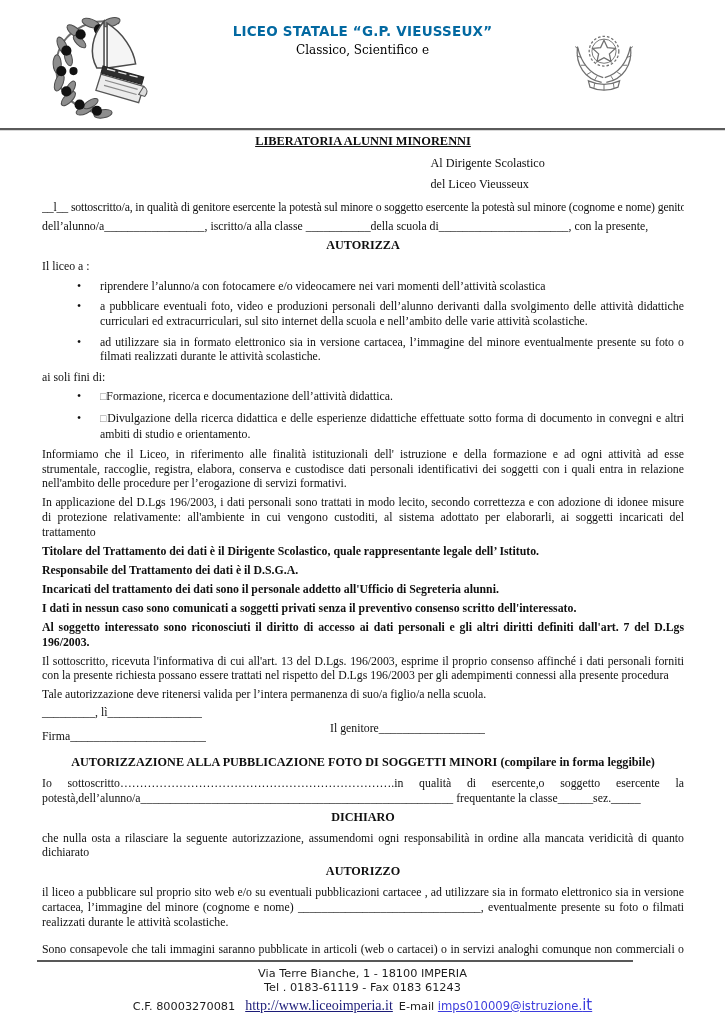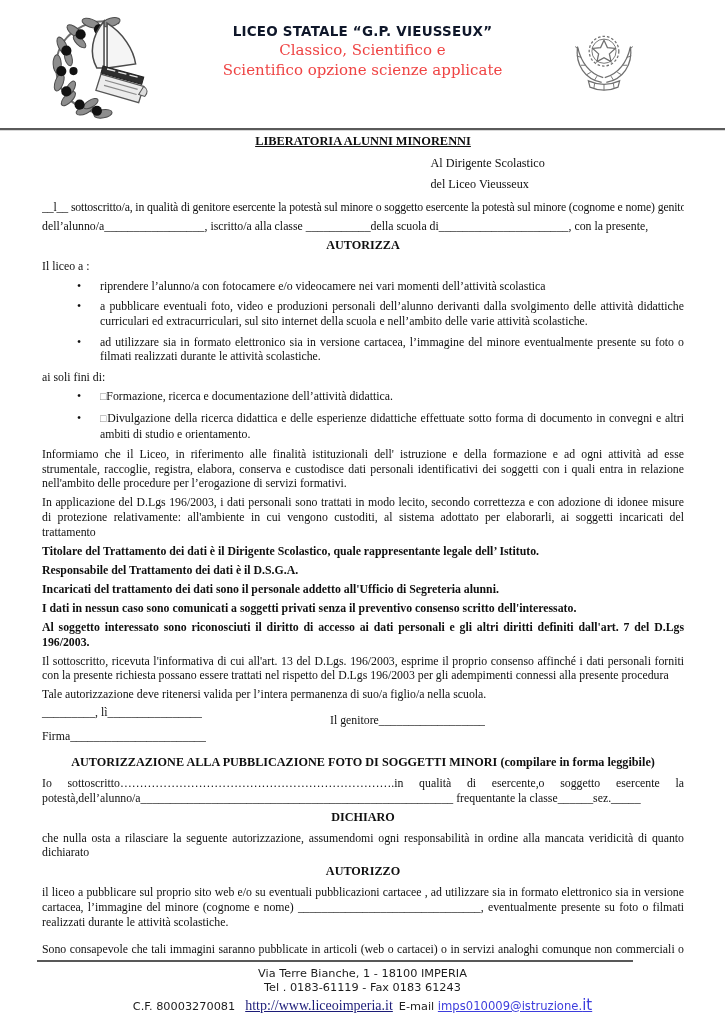--- a/index.html
+++ b/index.html
@@ -8,43 +8,43 @@
     margin:0 auto;overflow:hidden;
     font-family:"Liberation Serif",serif;color:#0f0f0f;
   }
   
   .header{position:relative;height:124px;}
   .logo{position:absolute;left:46px;top:13px;width:112px;height:108px;}
   .emblem{position:absolute;right:82px;top:20px;width:78px;height:78px;}
   .htitles{text-align:center;padding-top:22px;}
   .school-name{
     font-family:"DejaVu Sans",sans-serif;font-weight:bold;
-    font-size:13.5px;color:#0f172a;letter-spacing:.2px;line-height:18px;
+    font-size:13.5px;color:#0369a1;letter-spacing:.2px;line-height:18px;
   }
   .school-sub{
-    font-family:"DejaVu Serif",serif;font-size:15px;color:#ef4444;line-height:20px;
+    font-family:"DejaVu Serif",serif;font-size:12px;color:#000000;line-height:20px;
   }
   .top-rule{height:2px;background:#5a5a5a;border-bottom:1px solid #d8d8d8;margin:4px 0 0 0;}
   
   .content{padding:2px 41px 0 42px;}
   .doc-title{text-align:center;font-weight:bold;font-size:12.4px;margin:1px 0 4px 0;}
   .doc-title span{text-decoration:underline;}
   .addressee{margin-left:60.5%;font-size:12.2px;line-height:21px;margin-bottom:5px;}
   p.t{font-size:11.8px;line-height:14.6px;text-align:justify;margin:0 0 4.5px 0;}
   .intro-line{white-space:nowrap;overflow:hidden;font-size:11px;letter-spacing:-0.15px;
     text-align:left;margin-bottom:19px;}
   .center-bold{text-align:center;font-weight:bold;font-size:12.2px;margin:2px 0 6px 0;}
   ul.bullets{list-style:none;margin:2px 0 3px 0;padding:0;}
   ul.bullets li{position:relative;padding-left:58px;margin-bottom:6px;
     font-size:11.8px;line-height:14.6px;text-align:justify;}
   ul.bullets li::before{content:"\2022";position:absolute;left:35px;top:0;}
   .checkbox{color:#8f8f8f;font-size:10.5px;}
   .single{margin-bottom:6.5px;font-weight:bold;}
   .sig-row{position:relative;height:15px;margin:2px 0 9px 0;font-size:11.8px;}
-  .sig-parent{position:absolute;left:288px;top:8px;}
+  .sig-parent{position:absolute;left:288px;top:16px;}
   .firma-row{font-size:11.8px;margin:0 0 11px 0;}
   .sec2-head{margin-top:9px;}
   .imperia{margin:14px 0 2px 0;text-align:left;}
   .infede{text-align:right;margin:8px 0 0 0;font-size:11.8px;}
   .sig-right{text-align:right;margin-top:12px;font-size:11.8px;letter-spacing:.3px;}
   
   .footer{position:absolute;left:0;right:0;bottom:10px;background:#fff;padding-top:3px;}
   .footer-rule{height:2px;background:#585858;width:596px;margin:0 0 5px 37px;}
   .f-line{text-align:center;font-family:"DejaVu Sans",sans-serif;
     font-size:11.3px;color:#1c1c1c;line-height:14.5px;}
@@ -102,21 +102,20 @@
         <path d="M54 60 l42 12 l-5 16 l-42 -12 Z" fill="#ececec" stroke="#555" stroke-width="1.3"></path>
         <path d="M58 66 l32 9 M57 71 l32 9" stroke="#8a8a8a" stroke-width="1.2"></path>
         <path d="M96 72 q6 4 1 10 l-6 -2 Z" fill="#dcdcdc" stroke="#555" stroke-width="1"></path>
         <path d="M60 55 l8 2 M71 58 l8 2 M82 61 l8 2" stroke="#e6e6e6" stroke-width="1.4"></path>
       </g>
     </svg>
 
     <div class="htitles">
       <div class="school-name">LICEO STATALE “G.P. VIEUSSEUX”</div>
       <div class="school-sub">Classico, Scientifico e</div>
-      <div class="school-sub">Scientifico opzione scienze applicate</div>
     </div>
 
     <svg class="emblem" viewBox="0 0 100 100">
       <g stroke="#6f6f6f" fill="none" stroke-width="1.6">
         <circle cx="50" cy="40" r="19" stroke-dasharray="3.2 2.6"></circle>
         <circle cx="50" cy="40" r="15.5" class="thin"></circle>
         <path d="M50 26 L54.4 35.4 L64.5 36.5 L56.9 43.4 L59 53.4 L50 48.2 L41 53.4 L43.1 43.4 L35.5 36.5 L45.6 35.4 Z"></path>
         <path d="M47 80 C 26 76, 13 58, 16 34 C 20 52, 30 68, 49 74"></path>
         <path d="M53 80 C 74 76, 87 58, 84 34 C 80 52, 70 68, 51 74"></path>
         <g class="thin">

